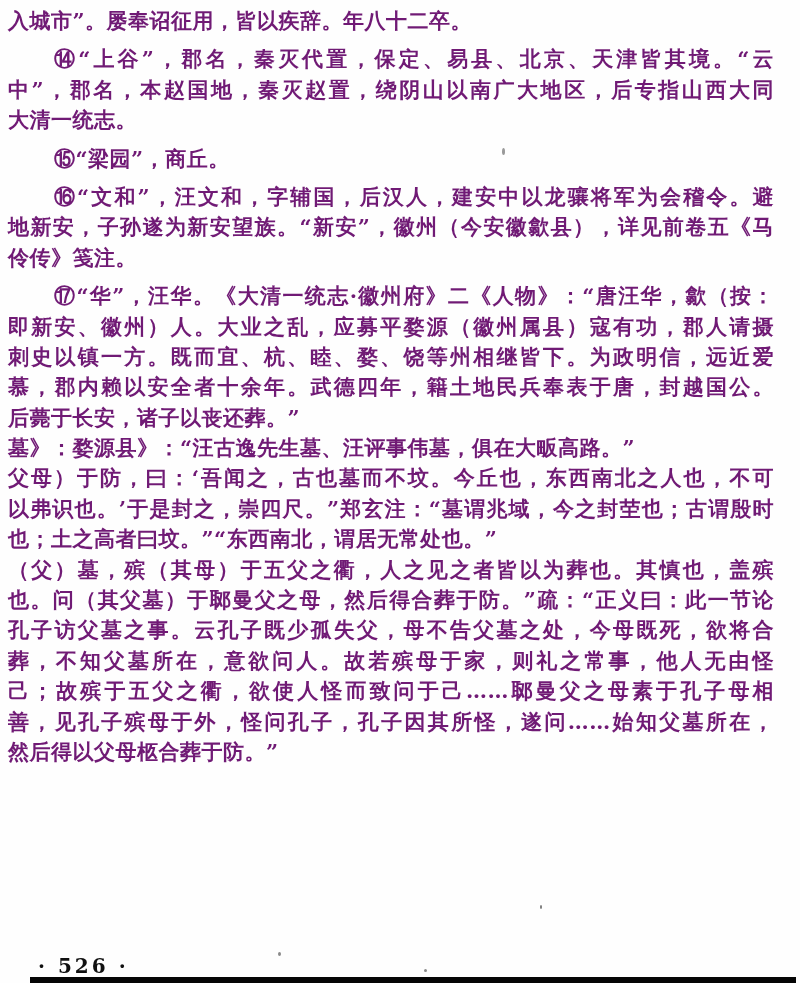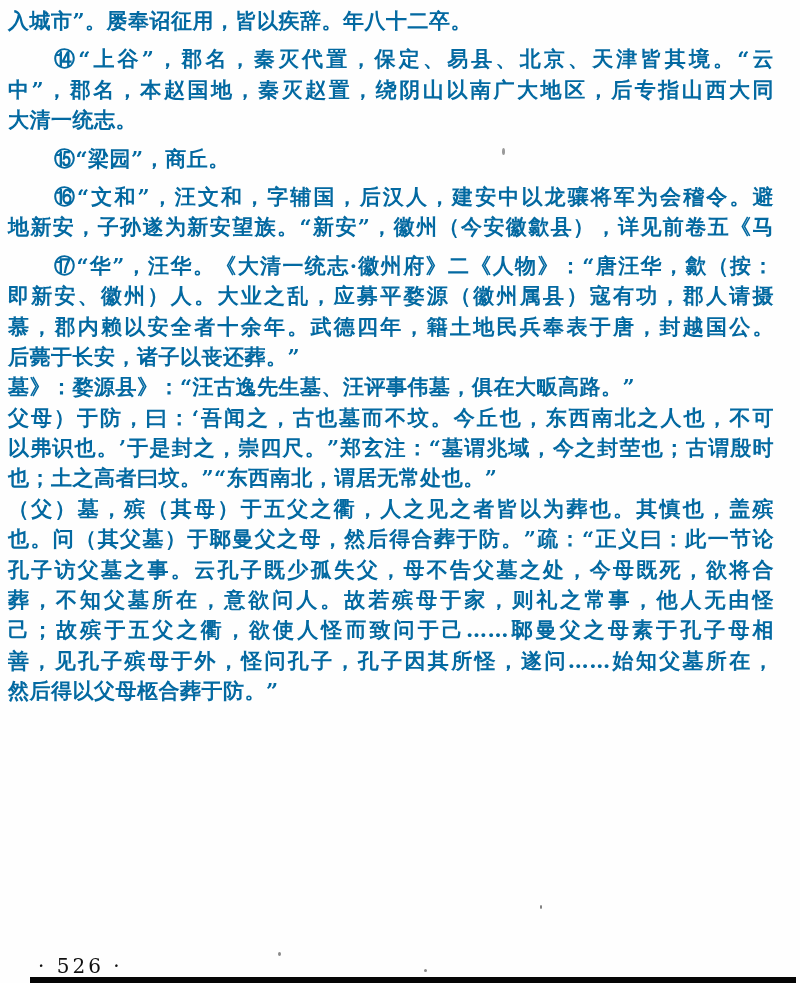--- a/index.html
+++ b/index.html
@@ -8,21 +8,21 @@
     background:#ffffff;
     position:relative;
     overflow:hidden;
     font-family:"DejaVu Serif","Liberation Serif",serif;
   }
   .page { position:absolute; inset:0; background:#fefefe; }
   .text-block {
     position:absolute;
     top:6px; left:8px;
     width:766px;
-    color:#0369a1;
+    color:#701a75;
     font-size:21px;
     font-weight:bold;
   }
   .line {
     width:100%;
     box-sizing:border-box;
     height:30.4px;
     line-height:30.4px;
     letter-spacing:0.5px;
     white-space:nowrap;
@@ -31,21 +31,21 @@
   .line.full {
     white-space:normal;
     text-align:justify;
     text-align-last:justify;
   }
   .line.indent { padding-left:46px;margin-top:8px; }
   .page-number {
     position:absolute;
     left:38px; top:954px;
     font-size:20px;
-    font-weight:normal;
+    font-weight:bold;
     color:#101010;
     letter-spacing:3px;
   }
   .bottom-bar {
     position:absolute;
     left:30px; top:977px;
     width:766px; height:6px;
     background:#050505;
   }
   .speck { position:absolute; background:#8a8a8a; border-radius:50%; }
@@ -60,22 +60,24 @@
 <div class="page">
 
   <div class="text-block" id="lines">
       <div class="line">入城市”。屡奉诏征用，皆以疾辞。年八十二卒。</div>
       <div class="line indent full">⑭“上谷”，郡名，秦灭代置，保定、易县、北京、天津皆其境。“云</div>
       <div class="line full">中”，郡名，本赵国地，秦灭赵置，绕阴山以南广大地区，后专指山西大同</div>
       <div class="line">大清一统志。</div>
       <div class="line indent">⑮“梁园”，商丘。</div>
       <div class="line indent full">⑯“文和”，汪文和，字辅国，后汉人，建安中以龙骧将军为会稽令。避</div>
       <div class="line full">地新安，子孙遂为新安望族。“新安”，徽州（今安徽歙县），详见前卷五《马</div>
+      <div class="line">伶传》笺注。</div>
       <div class="line indent full">⑰“华”，汪华。《大清一统志·徽州府》二《人物》：“唐汪华，歙（按：</div>
       <div class="line full">即新安、徽州）人。大业之乱，应募平婺源（徽州属县）寇有功，郡人请摄</div>
+      <div class="line full">刺史以镇一方。既而宜、杭、睦、婺、饶等州相继皆下。为政明信，远近爱</div>
       <div class="line full">慕，郡内赖以安全者十余年。武德四年，籍土地民兵奉表于唐，封越国公。</div>
       <div class="line">后薨于长安，诸子以丧还葬。”</div>
       <div class="line">墓》：婺源县》：“汪古逸先生墓、汪评事伟墓，俱在大畈高路。”</div>
       <div class="line full">父母）于防，曰：‘吾闻之，古也墓而不坟。今丘也，东西南北之人也，不可</div>
       <div class="line full">以弗识也。’于是封之，崇四尺。”郑玄注：“墓谓兆域，今之封茔也；古谓殷时</div>
       <div class="line">也；土之高者曰坟。”“东西南北，谓居无常处也。”</div>
       <div class="line full">（父）墓，殡（其母）于五父之衢，人之见之者皆以为葬也。其慎也，盖殡</div>
       <div class="line full">也。问（其父墓）于郰曼父之母，然后得合葬于防。”疏：“正义曰：此一节论</div>
       <div class="line full">孔子访父墓之事。云孔子既少孤失父，母不告父墓之处，今母既死，欲将合</div>
       <div class="line full">葬，不知父墓所在，意欲问人。故若殡母于家，则礼之常事，他人无由怪</div>

